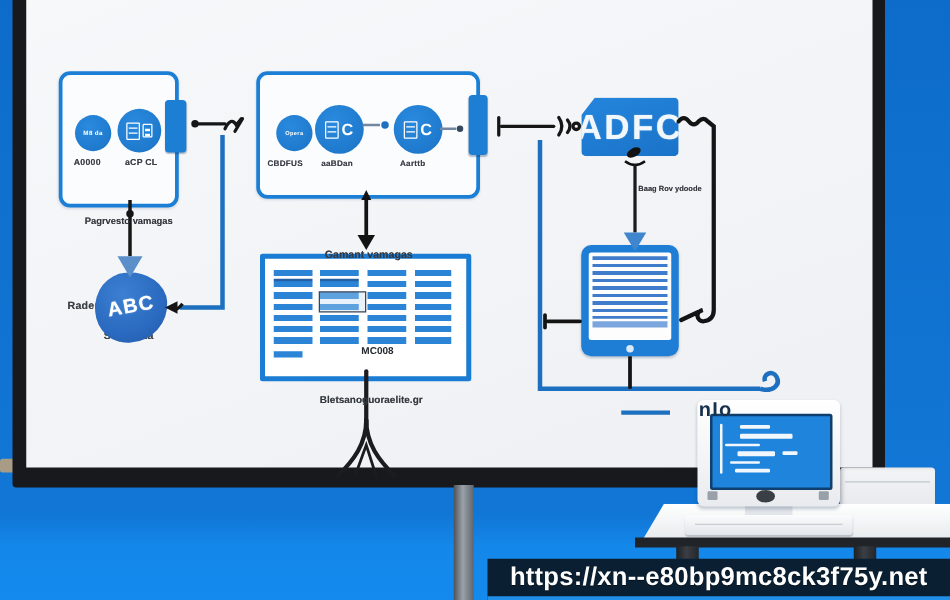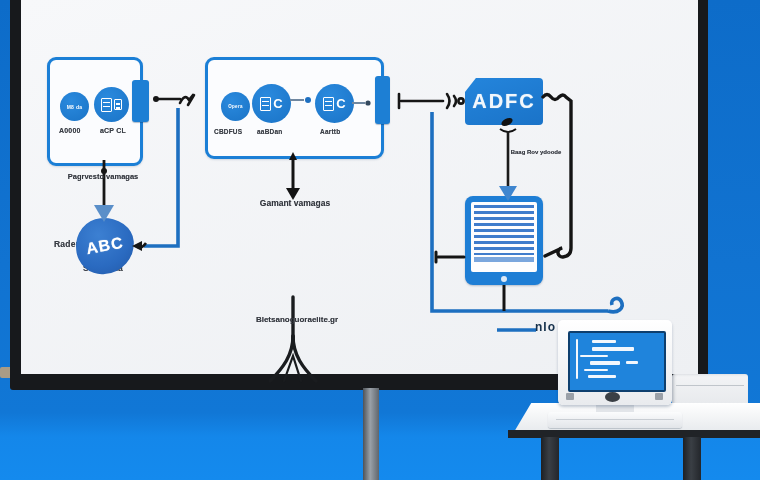--- a/index.html
+++ b/index.html
@@ -50,34 +50,34 @@
   .abc-blob{left:76px;top:218px;width:58px;height:56px;background:radial-gradient(circle at 40% 30%,#3c80d2,#2a6ac0 60%,#2258a6);
     border-radius:46% 54% 55% 45% / 52% 46% 56% 48%;transform:rotate(-4deg);
     display:flex;align-items:center;justify-content:center;z-index:2;}
   .abc-text{color:#fff;font-size:16px;font-weight:bold;letter-spacing:1px;transform:rotate(-6deg);
     text-shadow:0 0 1px rgba(255,255,255,.7);}
 
   
   .adfc{left:465px;top:78px;width:78px;height:47px;background:linear-gradient(160deg,#2485dc,#1a73c8);
     clip-path:polygon(14% 0,100% 0,100% 100%,0 100%,0 30%);border-radius:4px;
     display:flex;align-items:center;justify-content:center;z-index:2;}
-  .adfc-text{color:#f2f7fc;font-size:20px;font-weight:bold;letter-spacing:2px;
+  .adfc-text{color:#f2f7fc;font-size:28px;font-weight:bold;letter-spacing:2px;
     text-shadow:0 0 1px rgba(255,255,255,.6);}
 
   
   .tablet{left:465px;top:196px;width:78px;height:89px;background:#1e7ed5;border-radius:8px;z-index:2;
     box-shadow:0 1px 2px rgba(10,40,80,.25);}
   .tablet-screen{position:absolute;left:6px;top:6px;width:66px;height:70px;background:#fdfdfe;border-radius:2px;overflow:hidden;}
   .tablet-lines{position:absolute;left:3px;right:3px;top:3px;height:50px;
     background:repeating-linear-gradient(180deg,#3f7ccc 0 3px,rgba(0,0,0,0) 3px 6px);}
   .tablet-band{position:absolute;left:3px;right:3px;top:55px;height:5px;background:#7aa6dd;}
   .tablet-home{position:absolute;left:36px;bottom:3px;width:6px;height:6px;border-radius:50%;background:#dce9f7;}
 
   
-  .nio{left:535px;top:320px;font-size:12px;font-weight:bold;color:#16314c;z-index:6;letter-spacing:1px;}
+  .nio{left:559px;top:320px;font-size:16px;font-weight:bold;color:#16314c;z-index:6;letter-spacing:1px;}
 
   
   .desk-top{left:514px;top:403px;width:246px;height:29px;
     background:linear-gradient(180deg,#ffffff,#e7eaed);
     clip-path:polygon(7% 0,100% 0,100% 100%,0 100%);z-index:3;}
   .desk-edge{left:508px;top:430px;width:252px;height:8px;background:#202327;z-index:3;}
   .desk-leg{top:437px;width:18px;height:43px;background:linear-gradient(90deg,#1d2024,#3a3f45 45%,#23262b);z-index:3;}
   .leg-left{left:541px;} .leg-right{left:683px;}
   .tower{left:672px;top:374px;width:76px;height:58px;background:linear-gradient(180deg,#f3f4f6,#dde0e4);
     border-radius:3px;z-index:2;box-shadow:inset 2px 0 3px rgba(120,130,140,.35);}
@@ -139,20 +139,31 @@
       <span class="docicon"></span>
       <span class="circletter">C</span>
     </div>
   </div>
   <div class="abs side-tab tab-pipeline"></div>
   <div class="microlabel" style="left:214px;top:128px;font-size:6.5px;">CBDFUS</div>
   <div class="microlabel" style="left:257px;top:128px;font-size:6.5px;">aaBDan</div>
   <div class="microlabel" style="left:320px;top:128px;font-size:6.5px;">Aarttb</div>
   <div class="caption" style="left:240px;top:166px;width:110px;margin-top:32px;">Gamant vamagas</div>
 
+  <div class="abs table-card">
+    <div class="tcol c1"></div>
+    <div class="tcol c2"></div>
+    <div class="tcol c3"></div>
+    <div class="tcol c4"></div>
+    <div class="thead-line" style="left:7px;width:31px;"></div>
+    <div class="thead-line" style="left:44px;width:31px;"></div>
+    <div class="tsel"></div>
+    <div class="tbar-last"></div>
+    <div class="tfooter">MC008</div>
+  </div>
   <div class="caption" style="left:237px;top:315px;width:120px;font-size:8px;">Bletsanoguoraelite.gr</div>
 
   <div class="abs abc-blob">
     <span class="abc-text">ABC</span>
   </div>
   <div class="microlabel" style="left:54px;top:239px;font-size:8.5px;">Rader</div>
   <div class="microlabel" style="left:83px;top:263px;font-size:8.5px;">Supadata</div>
 
   <div class="abs adfc">
     <span class="adfc-text">ADFC</span>
@@ -262,14 +273,17 @@
       <div class="codeline" style="left:18px;top:42px;width:28px;height:3px;"></div>
     </div>
     <div class="mchin-sq" style="left:8px;"></div>
     <div class="mchin-sq" style="left:97px;"></div>
     <div class="mcam"></div>
   </div>
   <div class="abs kbd">
     <div class="kbd-line"></div>
   </div>
 
+  <div class="abs url-bar">
+    <span class="url-text">https://xn--e80bp9mc8ck3f75y.net</span>
+  </div>
 
 </div>
 
 </body></html>

